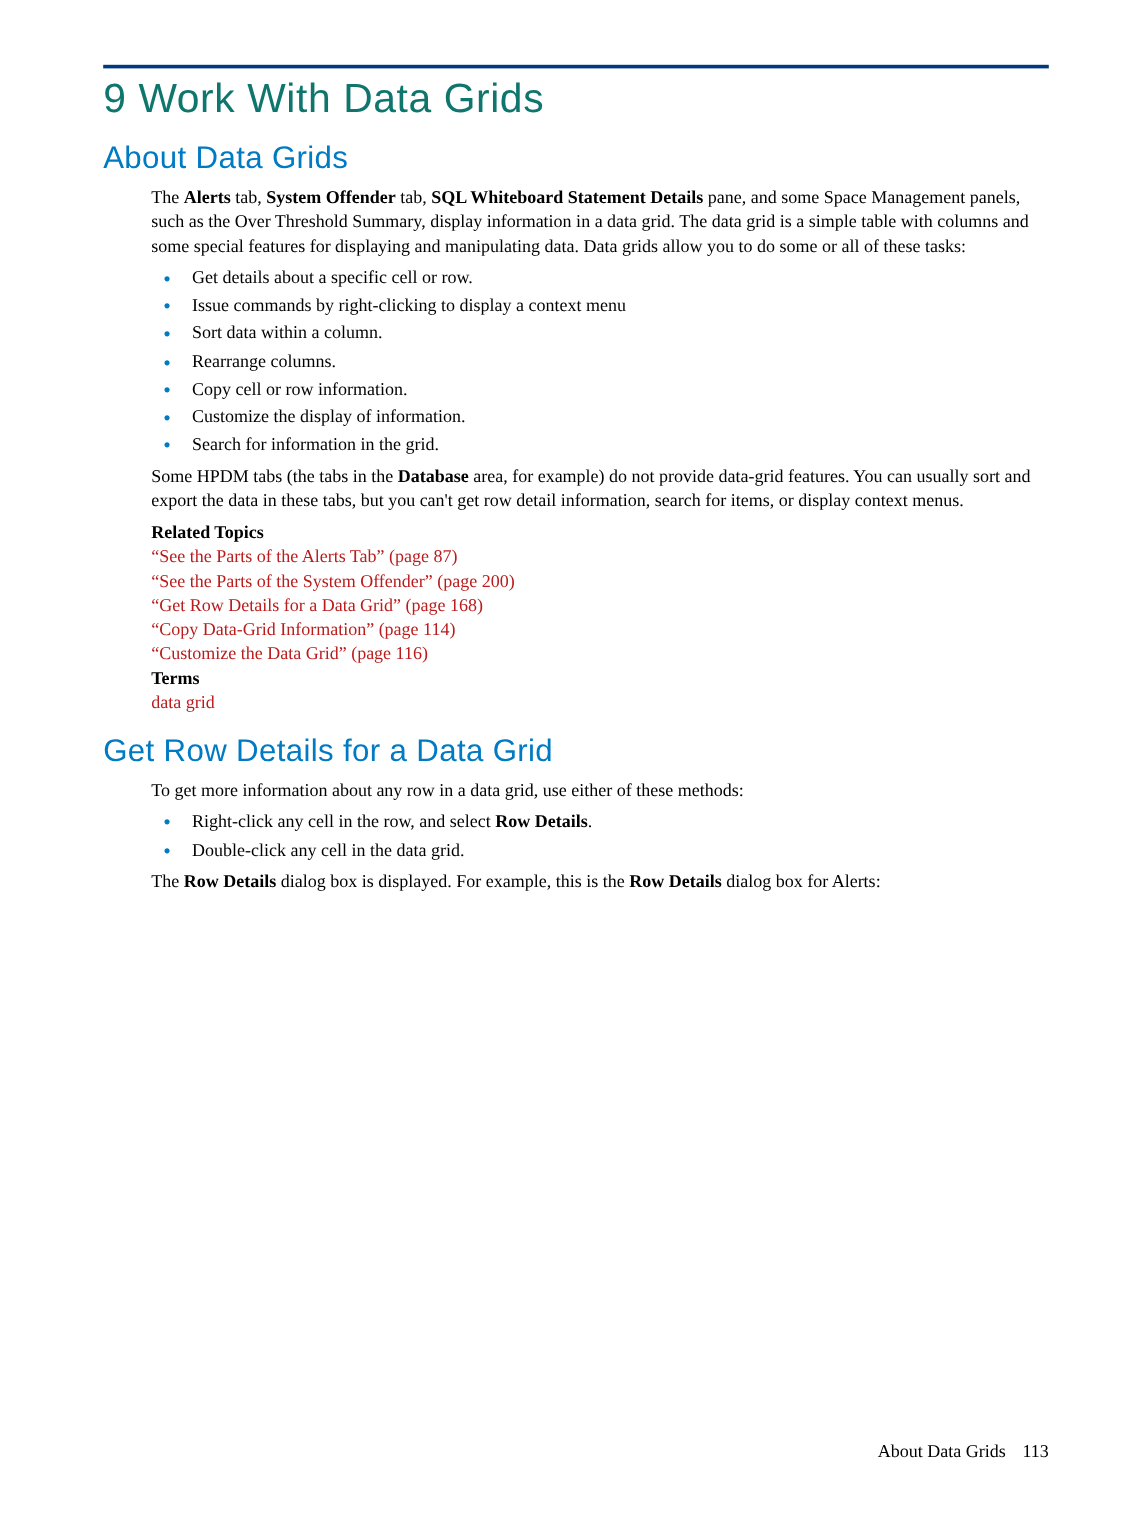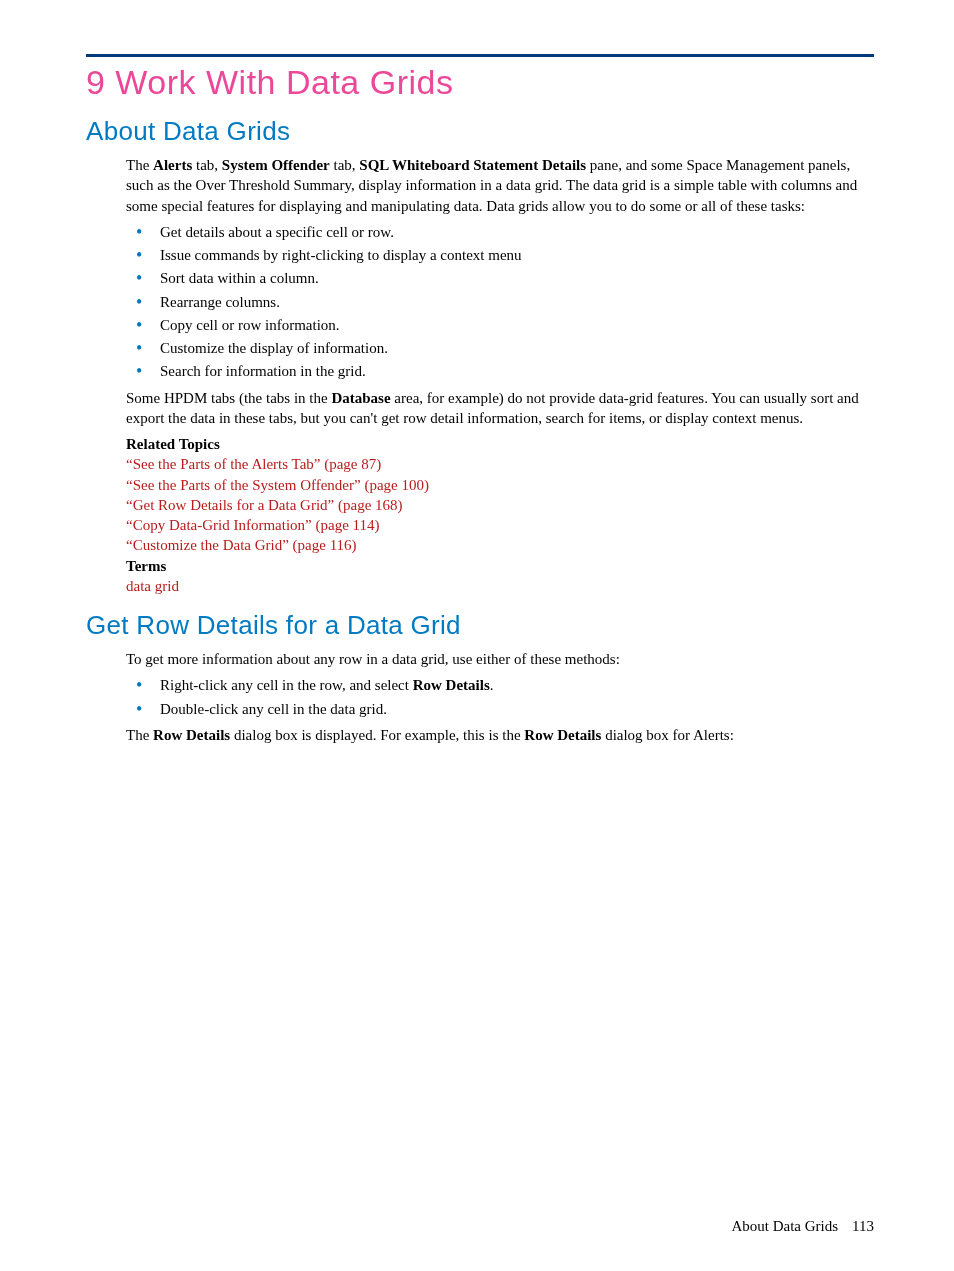--- a/index.html
+++ b/index.html
@@ -17,21 +17,21 @@
     box-sizing: border-box;
     padding: 54px 80px 40px 86px;
   }
   .rule {
     border-top: 3px solid #003a7e;
     margin-bottom: 6px;
   }
   .chapter-title {
     font-family: "Futura", "Century Gothic", "Trebuchet MS", Arial, sans-serif;
     font-weight: 300;
-    color: #ec4899;
+    color: #0f766e;
     font-size: 34px;
     letter-spacing: 0.5px;
     margin: 0 0 14px 0;
   }
   .section-title {
     font-family: "Futura", "Century Gothic", "Trebuchet MS", Arial, sans-serif;
     font-weight: 300;
     color: #007ac2;
     font-size: 26px;
     letter-spacing: 0.3px;
@@ -60,21 +60,21 @@
     top: 0;
     color: #007ac2;
     font-size: 18px;
     line-height: 1.2;
   }
   .bold { font-weight: bold; }
   .link { color: #b91c1c; }
   .related-block p { margin: 0; }
   .footer {
     position: absolute;
-    bottom: 36px;
+    bottom: 52px;
     right: 80px;
     font-size: 15px;
     font-family: "Palatino Linotype", Palatino, Georgia, serif;
   }
   .footer .pn { margin-left: 14px; }
 </style>
 </head>
 <body>
 
 <div class="page">
@@ -99,21 +99,21 @@
       <li><span>Search for information in the grid.</span></li>
     </ul>
 
     <p>
       <span>Some HPDM tabs (the tabs in the </span><span class="bold">Database</span><span> area, for example) do not provide data-grid features. You can usually sort and export the data in these tabs, but you can't get row detail information, search for items, or display context menus.</span>
     </p>
 
     <div class="related-block">
       <p class="bold">Related Topics</p>
       <p><span class="link">“See the Parts of the Alerts Tab” (page 87)</span></p>
-      <p><span class="link">“See the Parts of the System Offender” (page 100)</span></p>
+      <p><span class="link">“See the Parts of the System Offender” (page 200)</span></p>
       <p><span class="link">“Get Row Details for a Data Grid” (page 168)</span></p>
       <p><span class="link">“Copy Data-Grid Information” (page 114)</span></p>
       <p><span class="link">“Customize the Data Grid” (page 116)</span></p>
       <p class="bold">Terms</p>
       <p><span class="link">data grid</span></p>
     </div>
   </div>
 
   <h2 class="section-title" style="margin-top:14px;">Get Row Details for a Data Grid</h2>
 

